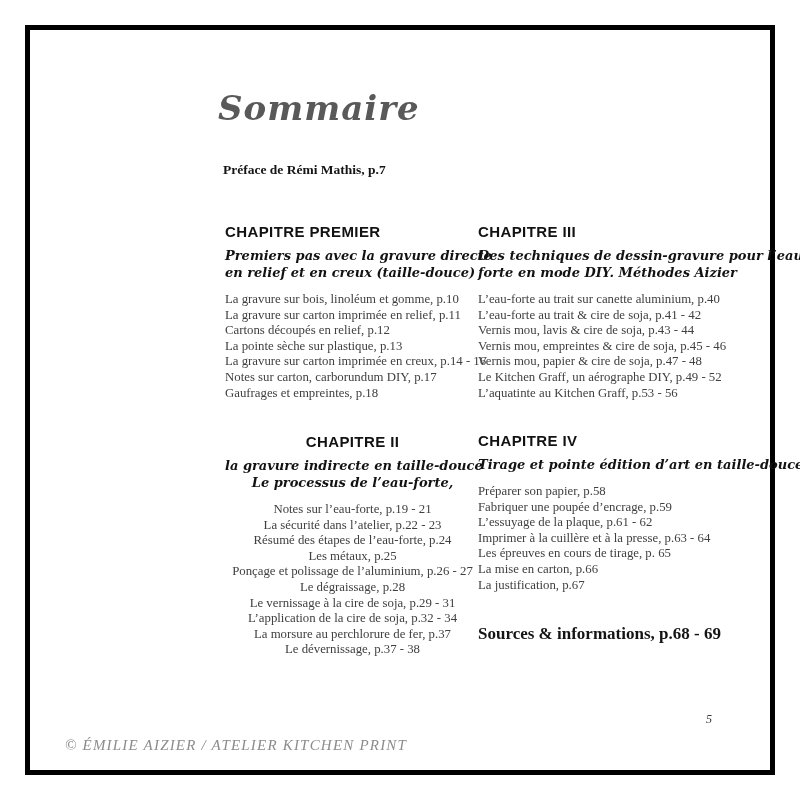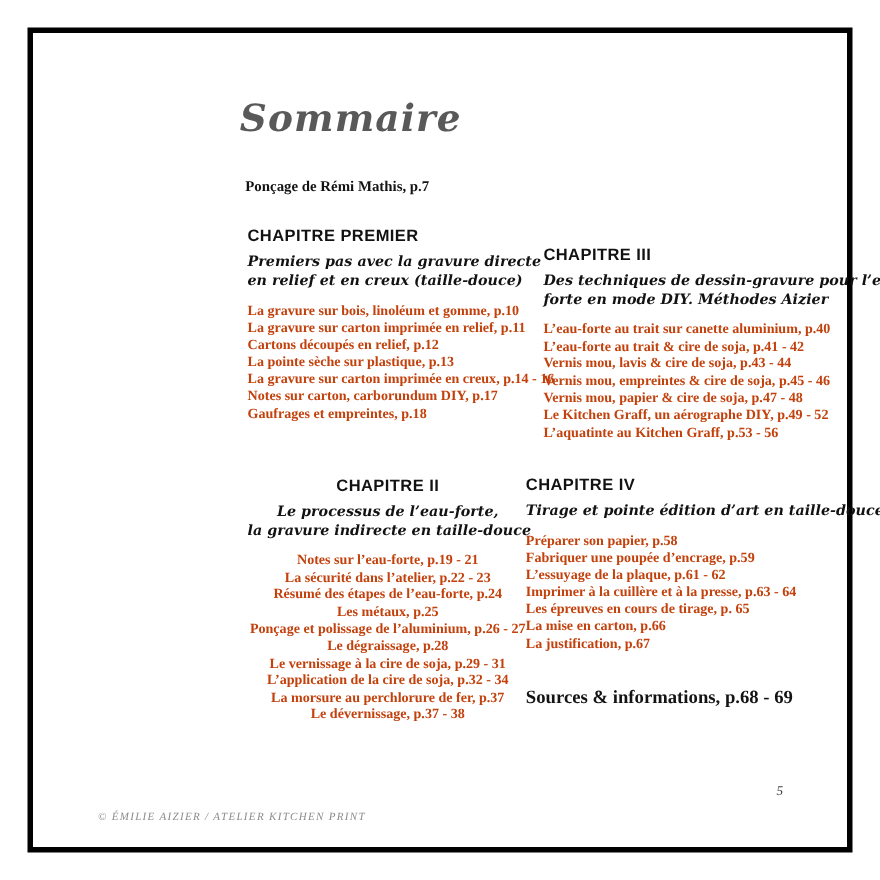--- a/index.html
+++ b/index.html
@@ -48,23 +48,23 @@
     font-family: "Liberation Serif", serif;
     font-weight: 700;
     font-size: 13.5px;
     color: #141414;
     white-space: nowrap;
   }
   .chapter {
     position: absolute;
     width: 255px;
   }
-  .ch1 { left: 225px; top: 206px; }
+  .ch1 { left: 225px; top: 223px; }
   .ch2 { left: 225px; top: 433px; text-align: center; }
-  .ch3 { left: 478px; top: 223px; width: 268px; margin-left: 16px; }
+  .ch3 { left: 478px; top: 223px; width: 268px; }
   .ch4 { left: 478px; top: 432px; width: 268px; }
   .ch-heading {
     font-family: "Liberation Sans", sans-serif;
     font-weight: 700;
     font-size: 15px;
     letter-spacing: 0.4px;
     color: #121212;
     margin-bottom: 7px;
     white-space: nowrap;
   }
@@ -75,65 +75,63 @@
     font-weight: 700;
     font-size: 13px;
     line-height: 17px;
     color: #121212;
     white-space: nowrap;
   }
   .toc-item {
     font-family: "Liberation Serif", serif;
     font-size: 12.8px;
     line-height: 15.6px;
-    color: #c2410c;
-    white-space: nowrap;
-    font-weight: bold;
+    color: #404040;
+    white-space: nowrap;
   }
   .sources {
     position: absolute;
     left: 478px;
     top: 624px;
     font-family: "Liberation Serif", serif;
     font-weight: 700;
     font-size: 17px;
     color: #141414;
     white-space: nowrap;
   }
   .footer {
     position: absolute;
     left: 65px;
     top: 737px;
     font-family: "Liberation Serif", serif;
     font-style: italic;
-    font-size: 10px;
+    font-size: 15px;
     letter-spacing: 1.2px;
     color: #8c8c8c;
     white-space: nowrap;
-    margin-left: 24px;
   }
   .page-number {
     position: absolute;
     left: 706px;
     top: 712px;
     font-family: "Liberation Serif", serif;
     font-style: italic;
     font-size: 12px;
     color: #3a3a3a;
   }
 </style>
 </head>
 <body>
 
 <div class="canvas">
   <div class="frame"></div>
 
   <h1 class="title">Sommaire</h1>
 
-  <div class="preface">Ponçage de Rémi Mathis, p.7</div>
+  <div class="preface">Préface de Rémi Mathis, p.7</div>
 
   <section class="chapter ch1">
     <div class="ch-heading">CHAPITRE PREMIER</div>
     <div class="ch-subtitle">
         <div class="subtitle-line">Premiers pas avec la gravure directe</div>
         <div class="subtitle-line">en relief et en creux (taille-douce)</div>
       </div>
     <div class="ch-items">
         <div class="toc-item">La gravure sur bois, linoléum et gomme, p.10</div>
         <div class="toc-item">La gravure sur carton imprimée en relief, p.11</div>
@@ -141,22 +139,22 @@
         <div class="toc-item">La pointe sèche sur plastique, p.13</div>
         <div class="toc-item">La gravure sur carton imprimée en creux, p.14 - 16</div>
         <div class="toc-item">Notes sur carton, carborundum DIY, p.17</div>
         <div class="toc-item">Gaufrages et empreintes, p.18</div>
       </div>
   </section>
 
   <section class="chapter ch2">
     <div class="ch-heading">CHAPITRE II</div>
     <div class="ch-subtitle">
+        <div class="subtitle-line">la gravure indirecte en taille-douce</div>
         <div class="subtitle-line">Le processus de l’eau-forte,</div>
-        <div class="subtitle-line">la gravure indirecte en taille-douce</div>
       </div>
     <div class="ch-items">
         <div class="toc-item">Notes sur l’eau-forte, p.19 - 21</div>
         <div class="toc-item">La sécurité dans l’atelier, p.22 - 23</div>
         <div class="toc-item">Résumé des étapes de l’eau-forte, p.24</div>
         <div class="toc-item">Les métaux, p.25</div>
         <div class="toc-item">Ponçage et polissage de l’aluminium, p.26 - 27</div>
         <div class="toc-item">Le dégraissage, p.28</div>
         <div class="toc-item">Le vernissage à la cire de soja, p.29 - 31</div>
         <div class="toc-item">L’application de la cire de soja, p.32 - 34</div>

